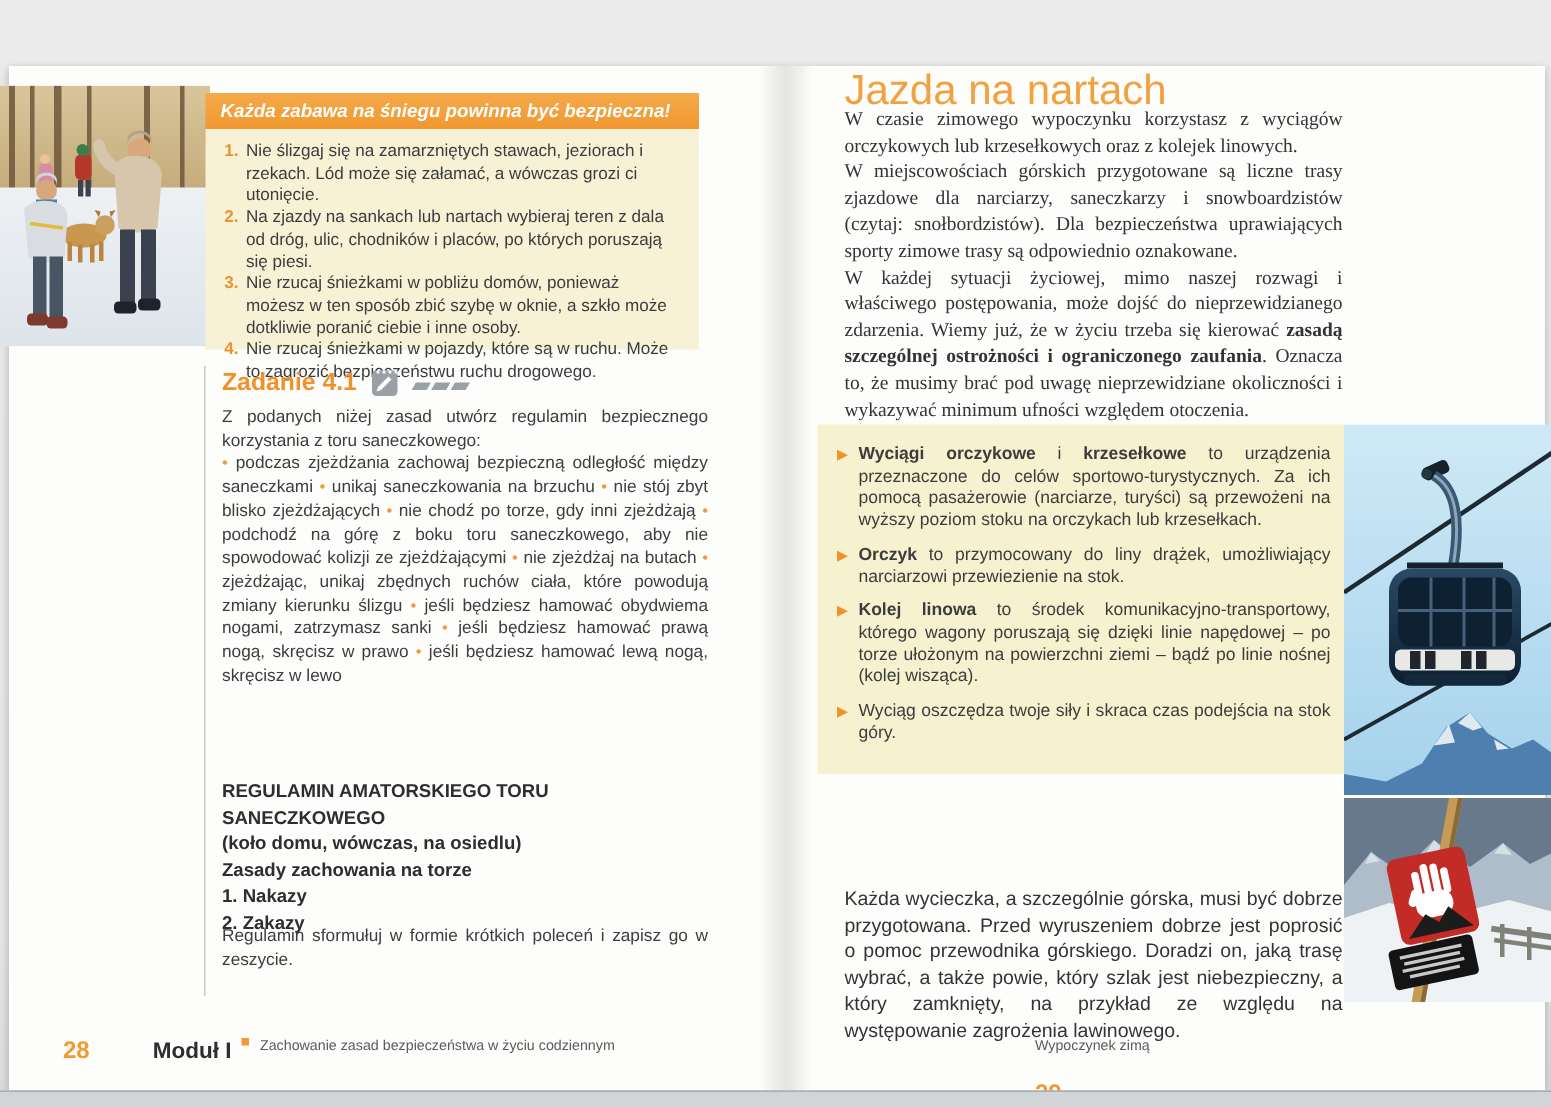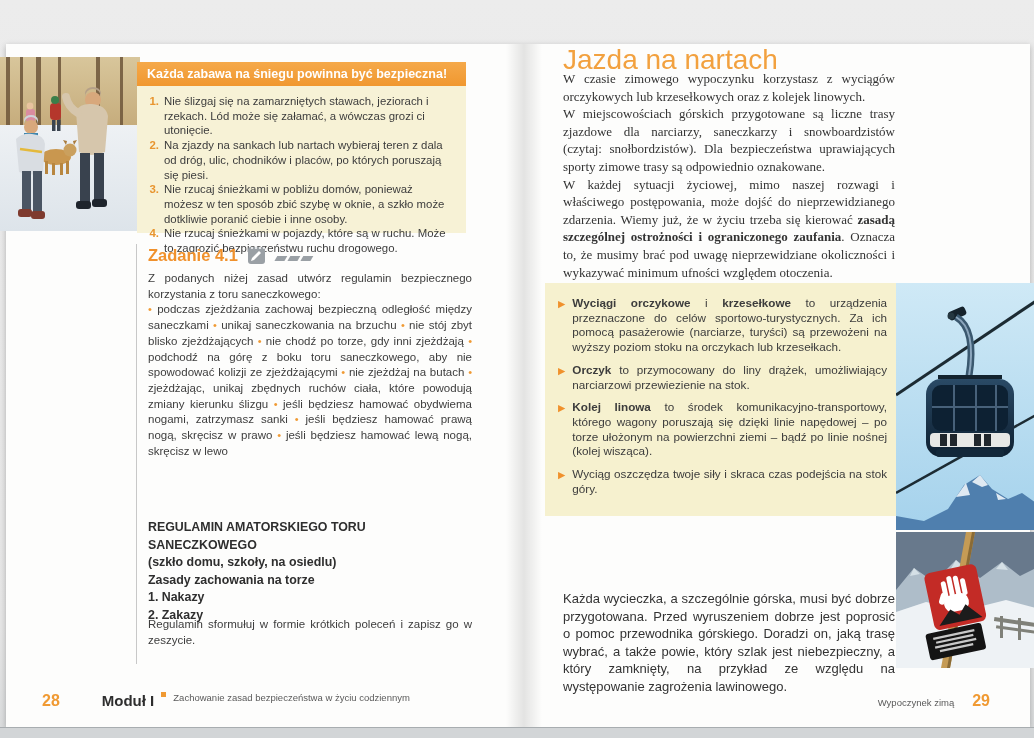--- a/index.html
+++ b/index.html
@@ -9,21 +9,21 @@
   .spread{position:absolute;left:6px;top:44px;width:1024px;height:683px;
           background:#fdfdfc;box-shadow:0 2px 6px rgba(0,0,0,.25);}
   .bottom-edge{position:absolute;left:0;top:727px;width:1034px;height:11px;
           background:#d2d5d7;border-top:1px solid #a8adb0;}
   .spine{position:absolute;left:500px;top:0;width:36px;height:683px;
          background:linear-gradient(90deg,rgba(0,0,0,0) 0%,rgba(0,0,0,.10) 50%,rgba(0,0,0,0) 100%);}
   .abs{position:absolute;}
   
   .photo-kids{left:-6px;top:13px;width:140px;height:174px;overflow:hidden;}
   .orange-bar{left:131px;top:18px;width:329px;height:36px;background:linear-gradient(#f5a94a,#ee8f22);
-              color:#fff;font-weight:bold;font-size:12.5px;line-height:24px;padding-left:10px;box-sizing:border-box;}
+              color:#fff;font-weight:bold;font-size:12.5px;line-height:24px;padding-left:10px;box-sizing:border-box;font-style:italic;}
   .safety-box{left:131px;top:42px;width:329px;height:147px;background:#f7f2d6;box-sizing:border-box;
               padding:8px 12px 6px 9px;font-size:11.4px;line-height:14.7px;color:#3c3c3c;}
   .sb-item{display:flex;gap:5px;}
   .sb-num{color:#e8952f;font-weight:bold;flex:none;width:13px;text-align:right;}
   .vrule{left:130px;top:200px;width:1px;height:420px;background:#c8c8c8;}
   .task-head{left:142px;top:198px;width:330px;height:26px;display:flex;align-items:center;gap:8px;}
   .task-title{color:#f0912c;font-weight:bold;font-size:16.5px;}
   .dash{display:inline-block;width:10px;height:4.5px;background:#9aa0a5;transform:skewX(-30deg);margin-right:3px;}
   .task-body{left:142px;top:227px;width:324px;font-size:11.5px;line-height:15.7px;color:#3d3d3d;text-align:justify;}
   .ob{color:#f09a33;font-size:11px;}
@@ -172,21 +172,21 @@
   </div>
 
   <div class="abs task-body" style="left:148px;top:271px;">
     <span>Z podanych niżej zasad utwórz regulamin bezpiecznego korzystania z toru saneczkowego:</span><br>
     <span><span class="ob">•</span> podczas zjeżdżania zachowaj bezpieczną odległość między saneczkami <span class="ob">•</span> unikaj saneczkowania na brzuchu <span class="ob">•</span> nie stój zbyt blisko zjeżdżających <span class="ob">•</span> nie chodź po torze, gdy inni zjeżdżają <span class="ob">•</span> podchodź na górę z boku toru saneczkowego, aby nie spowodować kolizji ze zjeżdżającymi <span class="ob">•</span> nie zjeżdżaj na butach <span class="ob">•</span> zjeżdżając, unikaj zbędnych ruchów ciała, które powodują zmiany kierunku ślizgu <span class="ob">•</span> jeśli będziesz hamować obydwiema nogami, zatrzymasz sanki <span class="ob">•</span> jeśli będziesz hamować prawą nogą, skręcisz w prawo <span class="ob">•</span> jeśli będziesz hamować lewą nogą, skręcisz w lewo</span>
   </div>
 
 
   <div class="abs schema-block" style="left:148px;top:519px;">
     <div>REGULAMIN AMATORSKIEGO TORU SANECZKOWEGO</div>
-    <div>(szkło domu, szkoły, na osiedlu)</div>
+    <div>(koło domu, wówczas, na osiedlu)</div>
     <div>Zasady zachowania na torze</div>
     <div>
         <div>1. Nakazy</div>
         <div>2. Zakazy</div>
       </div>
   </div>
 
   <div class="abs outro" style="left:148px;top:617px;">Regulamin sformułuj w formie krótkich poleceń i zapisz go w zeszycie.</div>
 
   <div class="abs footer-l" style="left:42px;top:692px;">
@@ -303,19 +303,19 @@
           <rect x="40" y="105.5" width="38" height="2.2"></rect>
           <rect x="38" y="110" width="42" height="2.2"></rect>
           <rect x="42" y="114.5" width="34" height="2.2"></rect>
         </g>
       </g>
     </svg>
   </div>
 
   <div class="abs closing" style="left:563px;top:548px;">Każda wycieczka, a szczególnie górska, musi być dobrze przygotowana. Przed wyruszeniem dobrze jest poprosić o pomoc przewodnika górskiego. Doradzi on, jaką trasę wybrać, a także powie, który szlak jest niebezpieczny, a który zamknięty, na przykład ze względu na występowanie zagrożenia lawinowego.</div>
 
-  <div class="abs footer-r" style="left:690px;top:692px;">
+  <div class="abs footer-r" style="left:690px;top:692px;flex-direction:column;">
     <span class="chapter">Wypoczynek zimą</span>
     <span class="pg-num">29</span>
   </div>
 
   <div class="bottom-edge"></div>
 </div>
 
 </body></html>

